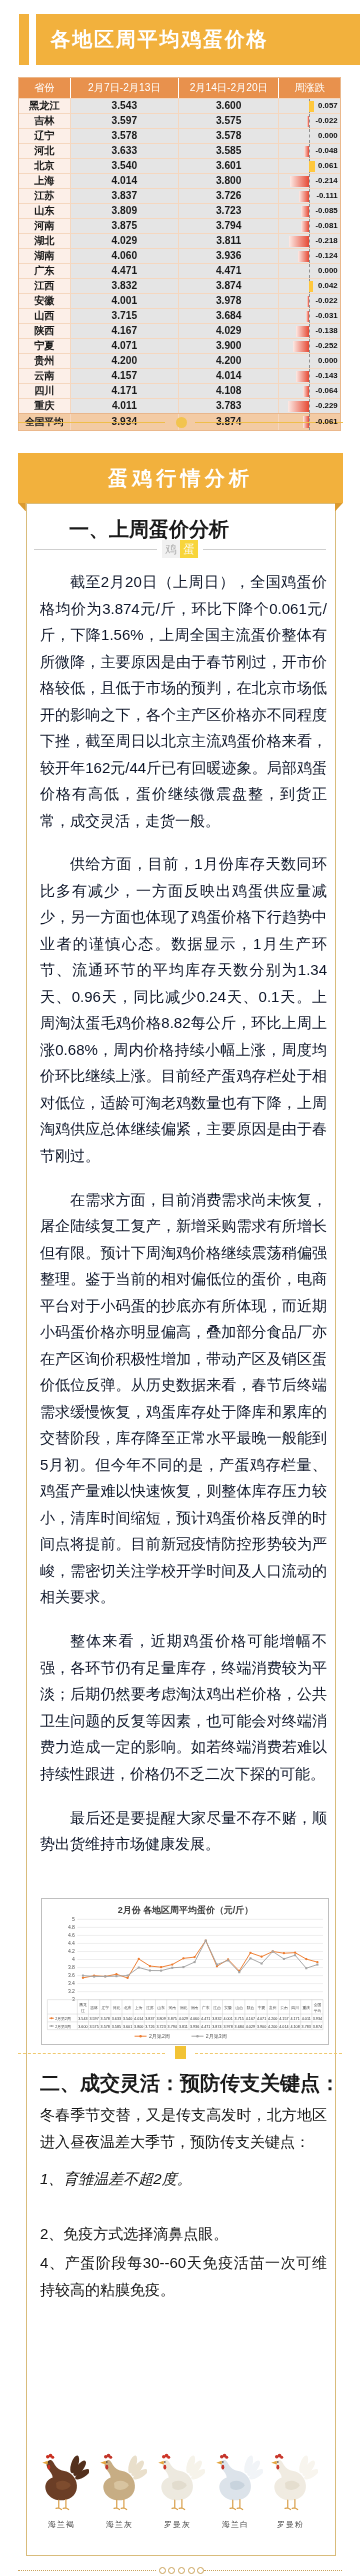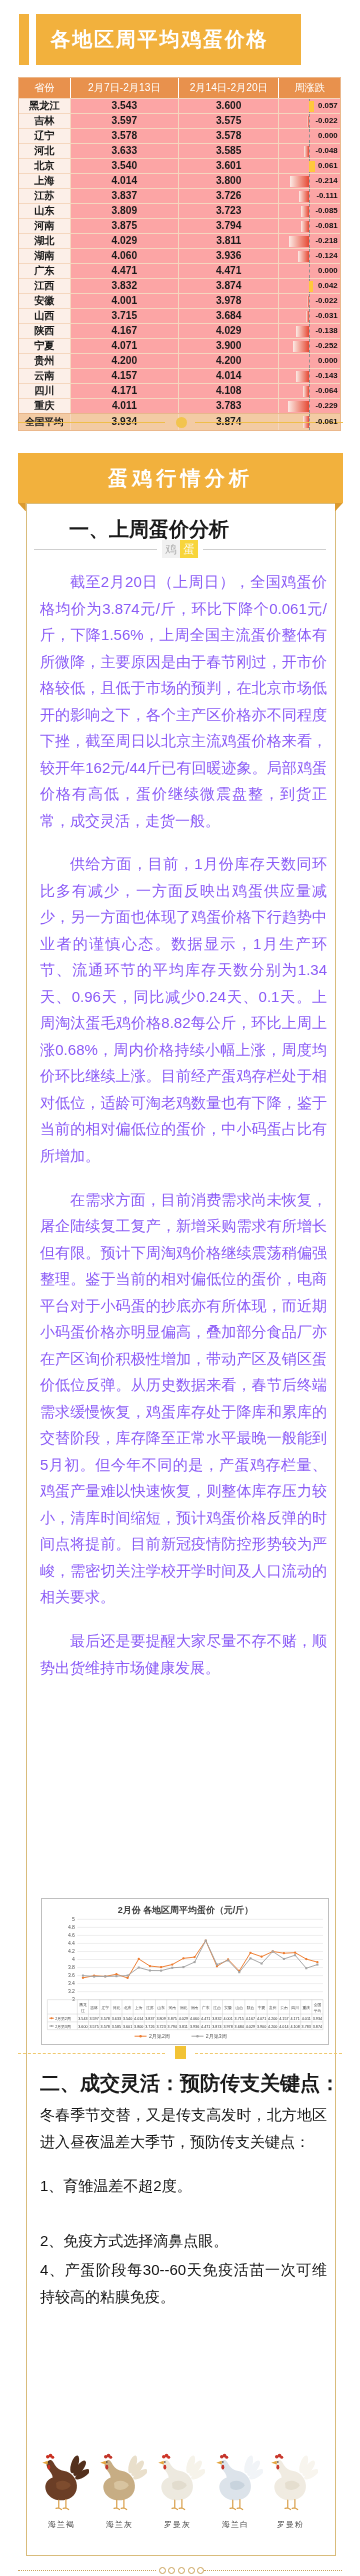--- a/index.html
+++ b/index.html
@@ -3,30 +3,30 @@
 <meta charset="utf-8">
 <style>
   html,body{margin:0;padding:0;}
   body{
     width:361px;height:2576px;position:relative;background:#ffffff;
     font-family:"Liberation Sans","DejaVu Sans",sans-serif;overflow:hidden;
   }
   .abs{position:absolute;}
   
   #banner1-accent{left:18.6px;top:14px;width:10.2px;height:51px;background:#F2B13D;}
-  #banner1{left:36px;top:14px;width:265px;height:51px;background:#F2B13D;}
+  #banner1{left:36px;top:14px;width:324px;height:51px;background:#F2B13D;}
   #banner1 .t{display:block;line-height:51px;padding-left:14.4px;font-size:20px;font-weight:bold;
     color:#ffffff;letter-spacing:1.8px;}
   
   #price-table{left:18px;top:77px;width:323px;border:0.6px solid #EBB88C;box-sizing:border-box;}
   .t-head{display:flex;height:20.4px;background:#E8914D;}
   .t-head .hc{color:#fff;font-weight:normal;font-size:10.2px;line-height:20.4px;text-align:center;
     border-right:1.2px solid #fff;box-sizing:border-box;}
   .t-head .hc:last-child{border-right:none;}
-  .t-row{display:flex;height:14px;border-top:0.6px solid #F5D7BF;background:#fca5a5;}
+  .t-row{display:flex;height:14px;border-top:0.6px solid #F5D7BF;background:#e5e5e5;}
   .t-row.sum{height:15.6px;background:#F3CBA4;border-top:0.6px solid #E8B68C;}
   .c-prov{width:52px;background:#FCEFE8;font-weight:bold;font-size:10.2px;line-height:14px;
     text-align:center;color:#1a1a1a;border-right:0.6px solid #F5D7BF;box-sizing:border-box;}
   .t-row.sum .c-prov{background:transparent;font-size:9.6px;line-height:15.6px;}
   .c-v1{width:109px;}.c-v2{width:101px;}
   .c-val{font-weight:bold;font-size:10.2px;line-height:14px;text-align:center;color:#1a1a1a;
     border-right:0.6px solid #F5D7BF;box-sizing:border-box;}
   .t-row.sum .c-val{line-height:15.6px;}
   .c-chg{width:61px;position:relative;}
   .c-chg .axis{position:absolute;left:29.5px;top:0;bottom:0;border-left:0.6px dashed #8f8f8f;}
@@ -49,32 +49,32 @@
   .h1{font-size:20px;font-weight:bold;color:#1a1a1a;z-index:2;}
   #heading1{left:69px;top:516px;}
   
   #egg-divider{left:34px;top:540px;width:292px;height:18px;display:flex;align-items:center;z-index:2;}
   #egg-divider .ln{flex:1;height:0.6px;background:#CFCFCF;}
   #egg-divider .tag{width:18px;height:18px;text-align:center;line-height:18px;font-size:11.4px;}
   #tag-left{background:#F1F1F1;color:#ADADAD;margin-left:4.8px;}
   #tag-right{background:#F8D53A;color:#FCF9EA;margin-right:4.8px;}
   
   #paras{left:40px;top:569px;width:287px;z-index:2;}
-  #paras p{margin:0 0 17.4px 0;font-size:15px;line-height:26.5px;color:#8b5cf6;font-weight:500;
+  #paras p{margin:0 0 17.4px 0;font-size:15px;line-height:26.5px;color:#0f172a;font-weight:500;
     text-align:justify;text-indent:2em;}
   
   #chart{left:41px;top:1898px;width:288px;height:147px;border:0.6px solid #BFBFBF;background:#fff;
     box-sizing:border-box;z-index:2;}
   
   .dash2{top:2053px;border-top:1.2px dashed #F0C96E;z-index:2;}
   #sq2{left:175px;top:2046px;width:10.8px;height:13.2px;background:#F2C335;z-index:2;}
   #heading2{left:40px;top:2070px;}
   #sec2{left:40px;top:2102px;width:287px;z-index:2;}
   #sec2 p{margin:0;font-size:15px;line-height:26.5px;color:#151515;font-weight:500;text-align:justify;}
-  #sec2 .it1{margin-top:18px;}#sec2 .it2{margin-top:28px;}#sec2 .it3{margin-top:4.8px;}
+  #sec2 .it1{margin-top:11px;font-style:italic;}#sec2 .it2{margin-top:28px;}#sec2 .it3{margin-top:4.8px;}
   #sec2 .it4{margin-top:3px;}
   
   .chick{top:2448px;width:55px;height:68px;z-index:2;}
   .chick-label{top:2519px;width:55px;text-align:center;font-size:7.8px;color:#4a4a4a;
     letter-spacing:1.2px;z-index:2;}
   
   .footdot{top:2570px;border-top:1.2px dotted #CBA45C;width:138px;}
   .footcirc{top:2567px;width:5.4px;height:5.4px;border:1.2px solid #CBA45C;border-radius:50%;background:#fff;}
 </style>
 </head>
@@ -334,22 +334,23 @@
 
 <div class="abs" id="egg-divider">
   <div class="ln"></div>
   <div class="tag" id="tag-left">鸡</div>
   <div class="tag" id="tag-right">蛋</div>
   <div class="ln"></div>
 </div>
 
 <div class="abs" id="paras">
     <p>截至2月20日（上周日），全国鸡蛋价格均价为3.874元/斤，环比下降个0.061元/斤，下降1.56%，上周全国主流蛋价整体有所微降，主要原因是由于春节刚过，开市价格较低，且低于市场的预判，在北京市场低开的影响之下，各个主产区价格亦不同程度下挫，截至周日以北京主流鸡蛋价格来看，较开年162元/44斤已有回暖迹象。局部鸡蛋价格有高低，蛋价继续微震盘整，到货正常，成交灵活，走货一般。</p>
-    <p>供给方面，目前，1月份库存天数同环比多有减少，一方面反映出鸡蛋供应量减少，另一方面也体现了鸡蛋价格下行趋势中业者的谨慎心态。数据显示，1月生产环节、流通环节的平均库存天数分别为1.34天、0.96天，同比减少0.24天、0.1天。上周淘汰蛋毛鸡价格8.82每公斤，环比上周上涨0.68%，周内价格持续小幅上涨，周度均价环比继续上涨。目前经产蛋鸡存栏处于相对低位，适龄可淘老鸡数量也有下降，鉴于当前的相对偏低位的蛋价，中小码蛋占比有所增加。</p>
+    <p>供给方面，目前，1月份库存天数同环比多有减少，一方面反映出鸡蛋供应量减少，另一方面也体现了鸡蛋价格下行趋势中业者的谨慎心态。数据显示，1月生产环节、流通环节的平均库存天数分别为1.34天、0.96天，同比减少0.24天、0.1天。上周淘汰蛋毛鸡价格8.82每公斤，环比上周上涨0.68%，周内价格持续小幅上涨，周度均价环比继续上涨。目前经产蛋鸡存栏处于相对低位，适龄可淘老鸡数量也有下降，上周淘鸡供应总体继续偏紧，主要原因是由于春节刚过。</p>
     <p>在需求方面，目前消费需求尚未恢复，屠企陆续复工复产，新增采购需求有所增长但有限。预计下周淘鸡价格继续震荡稍偏强整理。鉴于当前的相对偏低位的蛋价，电商平台对于小码蛋的抄底亦有所体现，而近期小码蛋价格亦明显偏高，叠加部分食品厂亦在产区询价积极性增加，带动产区及销区蛋价低位反弹。从历史数据来看，春节后终端需求缓慢恢复，鸡蛋库存处于降库和累库的交替阶段，库存降至正常水平最晚一般能到5月初。但今年不同的是，产蛋鸡存栏量、鸡蛋产量难以快速恢复，则整体库存压力较小，清库时间缩短，预计鸡蛋价格反弹的时间点将提前。目前新冠疫情防控形势较为严峻，需密切关注学校开学时间及人口流动的相关要求。</p>
+    <p>整体来看，近期鸡蛋价格可能增幅不强，各环节仍有足量库存，终端消费较为平淡；后期仍然要考虑淘汰鸡出栏价格，公共卫生问题的反复等因素，也可能会对终端消费力造成一定的影响。如若终端消费若难以持续性跟进，价格仍不乏二次下探的可能。</p>
     <p>最后还是要提醒大家尽量不存不赌，顺势出货维持市场健康发展。</p>
   </div>
 
 
 <div class="abs" id="chart"><svg width="287" height="145" viewBox="0 0 477 242">
       <text x="238.5" y="24" font-size="15" font-weight="bold" fill="#404040" text-anchor="middle">2月份 各地区周平均蛋价（元/斤）</text>
       <line x1="58" y1="168" x2="468" y2="168" stroke="#DEDEDE" stroke-width="0.8"></line>
       <text x="54" y="171" font-size="8.5" fill="#595959" text-anchor="end">3</text>
       <line x1="58" y1="154.6" x2="468" y2="154.6" stroke="#DEDEDE" stroke-width="0.8"></line>
       <text x="54" y="157.6" font-size="8.5" fill="#595959" text-anchor="end">3.2</text>

